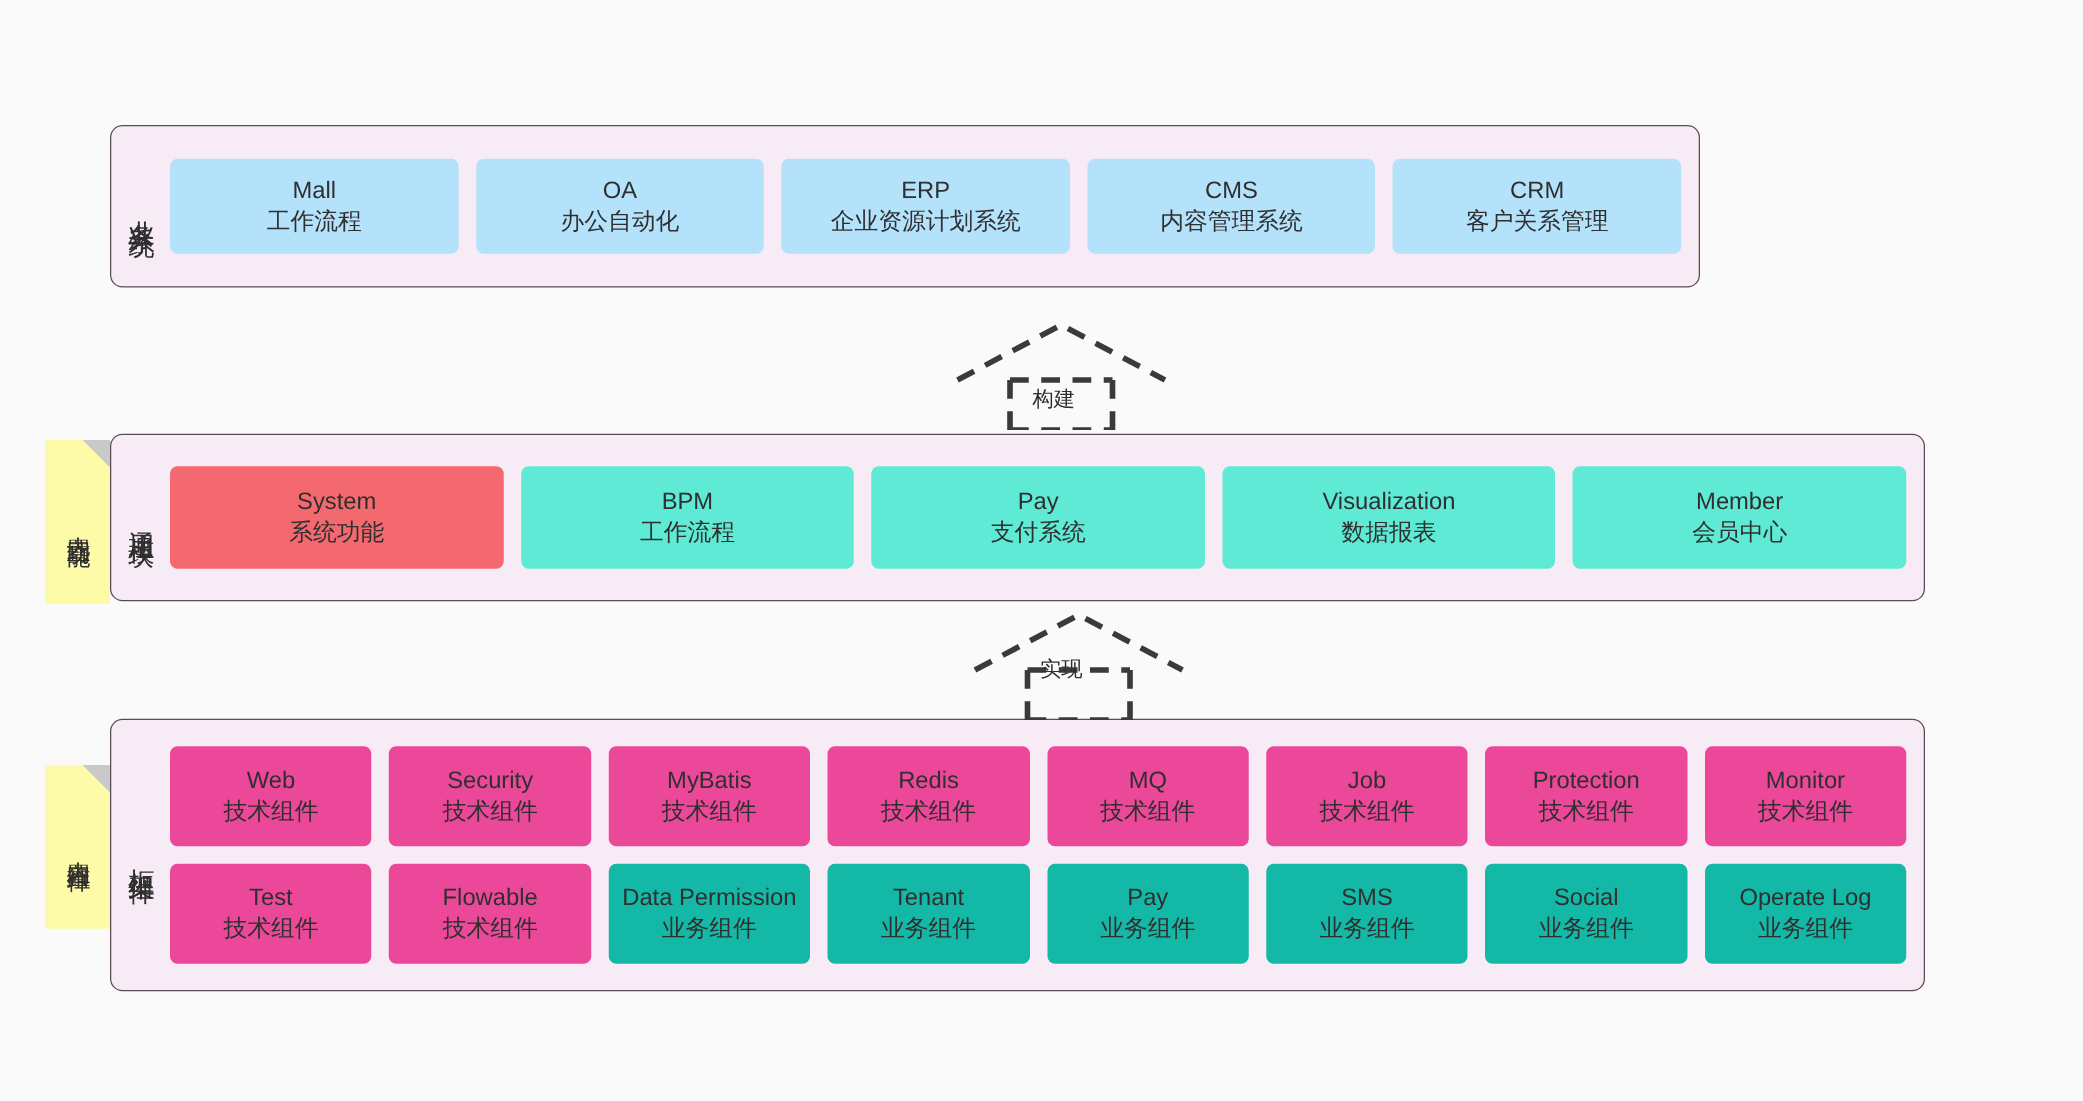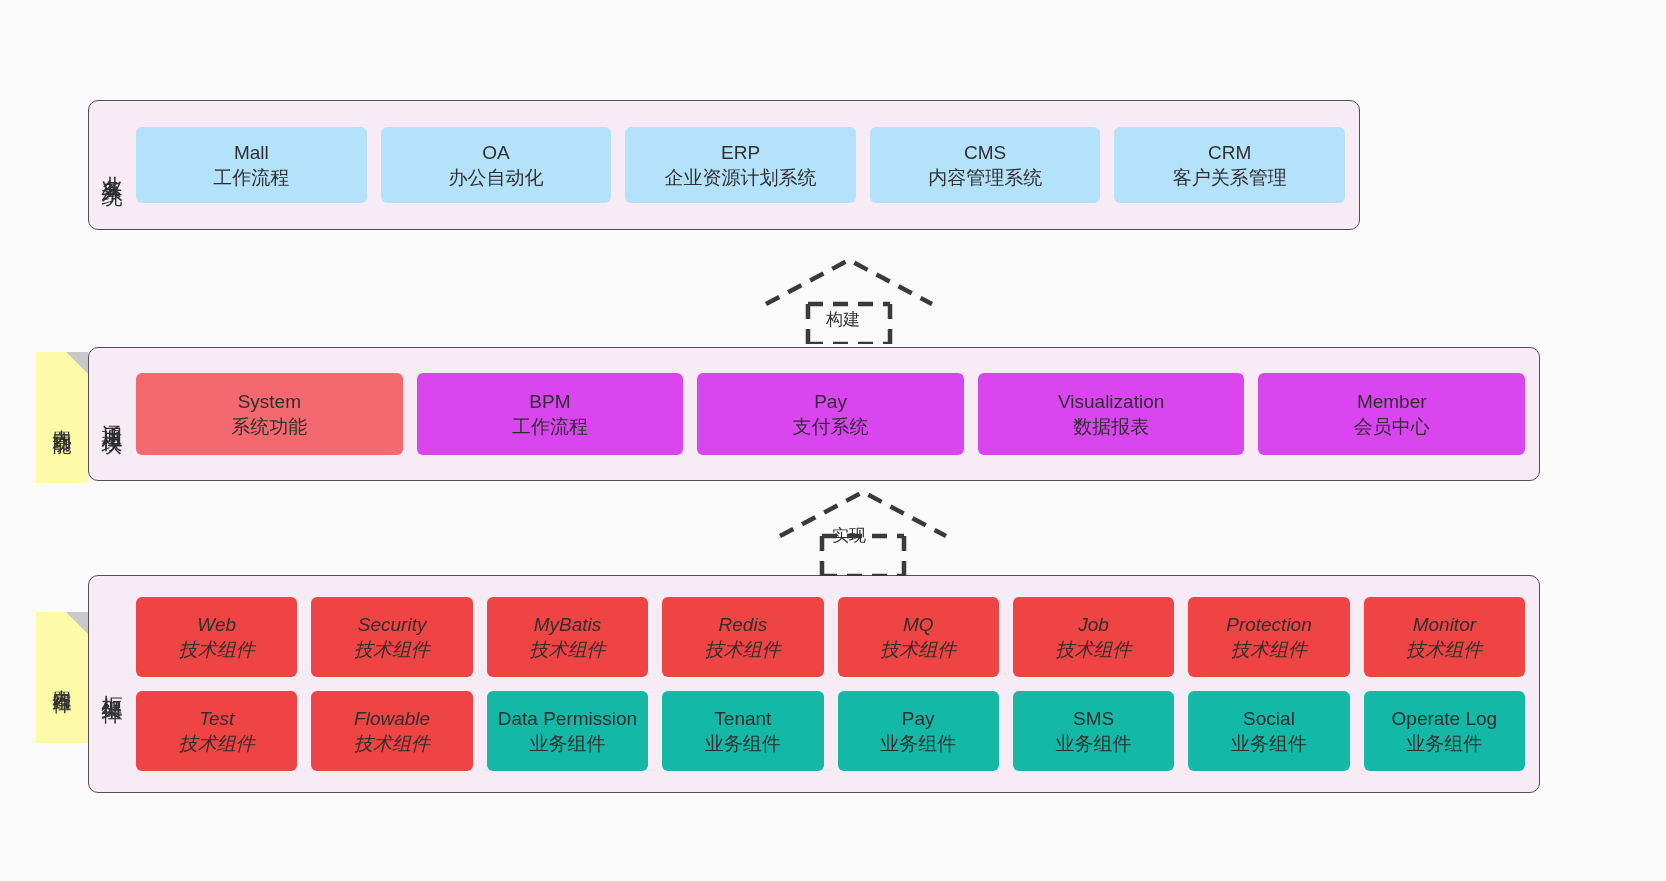--- a/index.html
+++ b/index.html
@@ -82,22 +82,22 @@
     font-size: 19px;
     color: #2f2f2f;
     box-sizing: border-box;
     padding: 4px 2px;
   }
   .card .en { display: block; }
   .card .cn { display: block; }
 
   .card.blue        { background: #b5e2fb; }
   .card.red         { background: #f4696f; }
-  .card.pink        { background: #d946ef; }
-  .card.green       { background: #ef4444; font-style: italic; }
+  .card.pink        { background: #5eead4; }
+  .card.green       { background: #ec4899; }
   .card.lightgreen  { background: #14b8a6; }
 
   .h-sys   { height: 76px; }
   .h-mod   { height: 82px; text-align: center; }
   .h-comp  { height: 80px; }
 
   
   #layer-business  { left: 88px;  top: 100px; width: 1272px; height: 130px; }
   #layer-modules   { left: 88px;  top: 347px; width: 1452px; height: 134px; }
   #layer-framework { left: 88px;  top: 575px; width: 1452px; height: 218px; }

